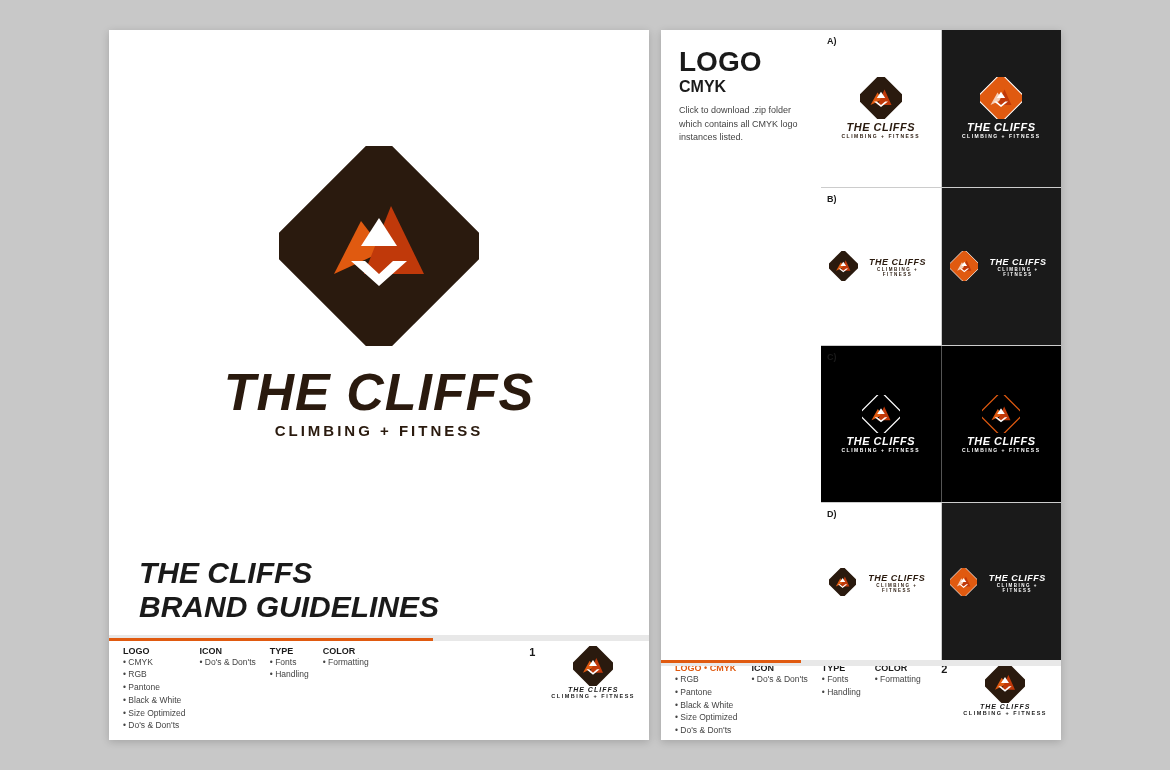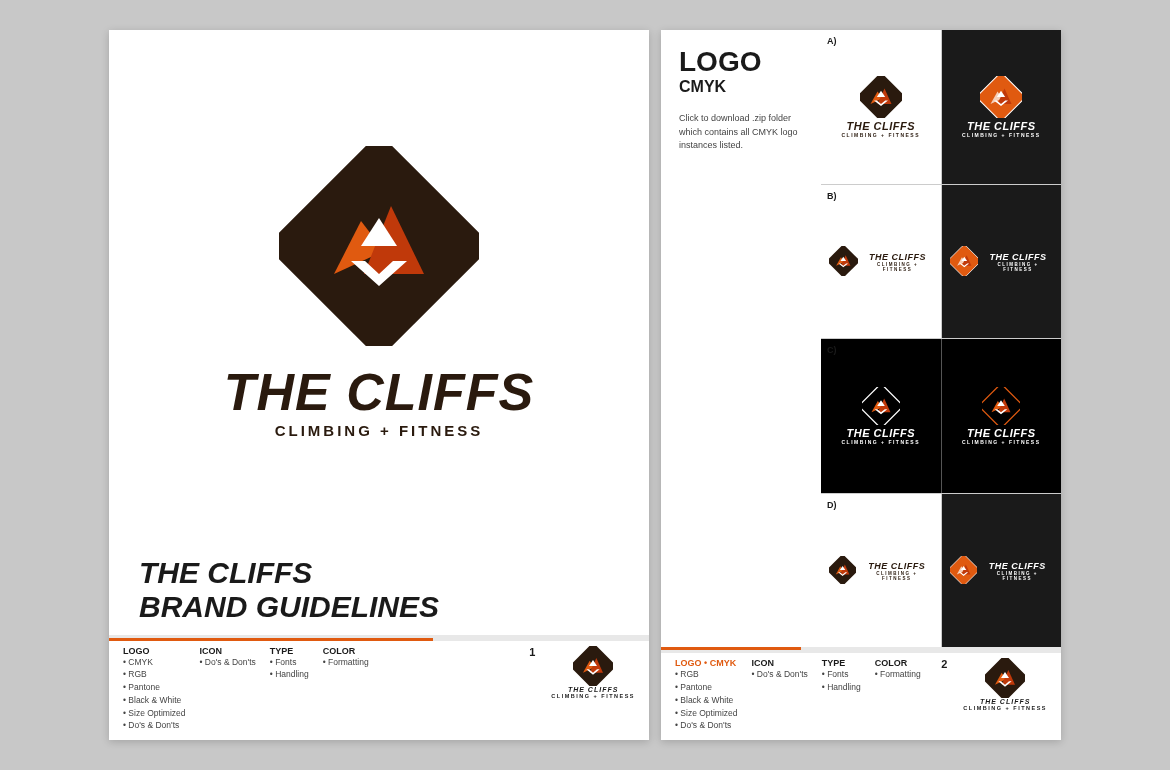--- a/index.html
+++ b/index.html
@@ -161,21 +161,21 @@
     }
     .logo-section-subtitle {
       font-size: 16px;
       font-weight: 700;
       color: #1a1a1a;
       margin-top: 2px;
     }
     .logo-section-desc {
       font-size: 9px;
       color: #444;
-      margin-top: 16px;
+      margin-top: 8px;
       line-height: 1.5;
       max-width: 160px;
     }
     .logo-section-list {
       font-size: 9px;
       color: #444;
       margin-top: 8px;
       line-height: 1.7;
     }
     .page2-info {
@@ -250,21 +250,21 @@
       gap: 5px;
     }
     .logo-horiz .text-block {
       display: flex;
       flex-direction: column;
     }
 
     
     .page2-footer {
       border-top: 3px solid #e8e8e8;
-      padding: 8px 14px;
+      padding: 0 14px;
       display: flex;
       align-items: flex-start;
       position: relative;
       min-height: 80px;
     }
     .page2-footer::before {
       content: '';
       position: absolute;
       top: 0; left: 0; right: 0;
       height: 3px;

